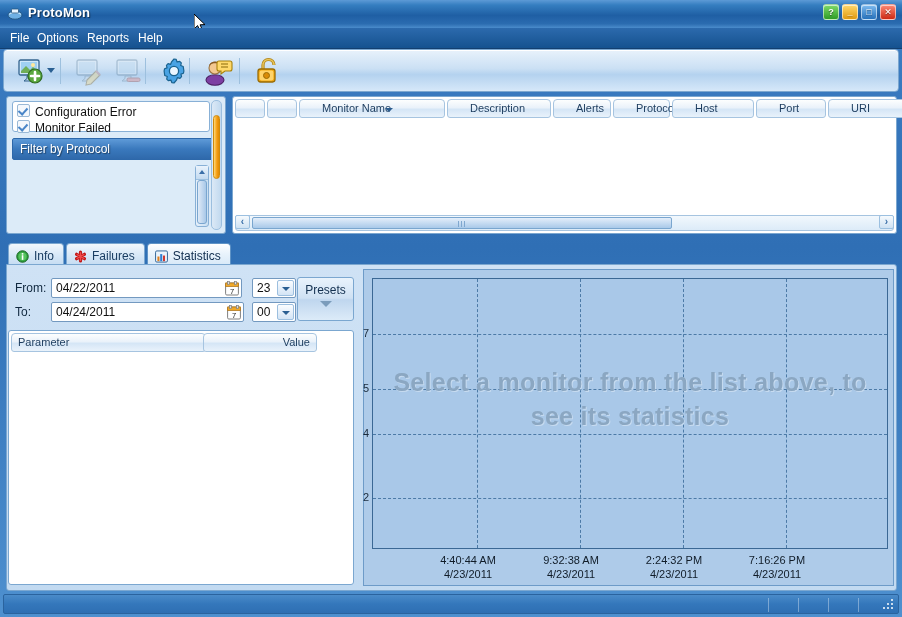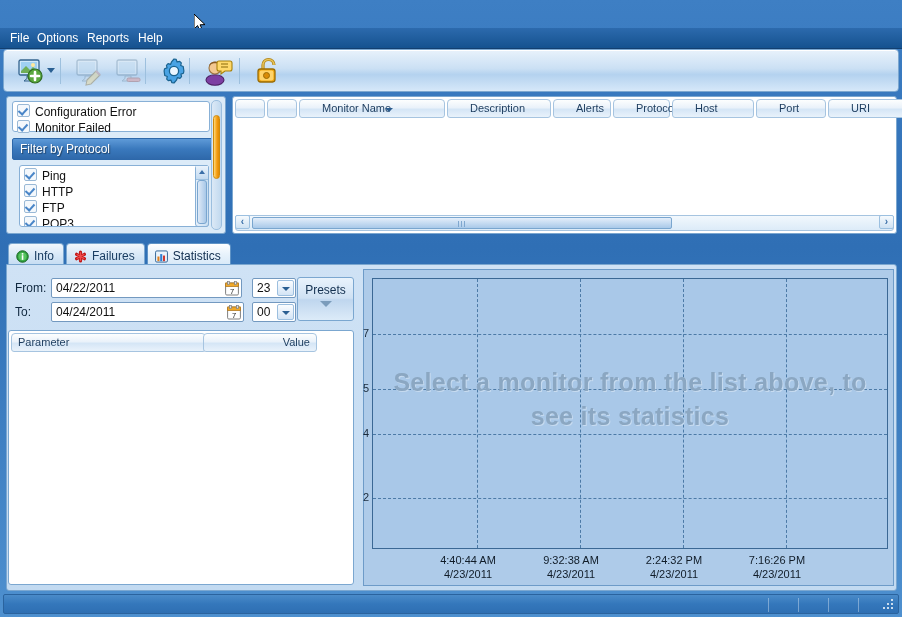--- a/index.html
+++ b/index.html
@@ -159,20 +159,42 @@
   .sbsep{position:absolute;top:3px;width:1px;height:14px;background:rgba(255,255,255,.35);}
   .grip{position:absolute;right:3px;bottom:2px;width:12px;height:12px;}
   .grip i{position:absolute;width:2px;height:2px;background:rgba(255,255,255,.75);}
   .cursor{position:absolute;left:194px;top:14px;width:13px;height:20px;}
 </style>
 </head>
 <body>
 
 <div class="win">
 
+  <div class="titlebar">
+    <svg class="title-ico" viewBox="0 0 16 16">
+      <ellipse cx="8" cy="9" rx="7" ry="4.2" fill="#6fb0e4" stroke="#24557f" stroke-width=".9"></ellipse>
+      <path d="M2 8.6c1.6-2.4 10.4-2.4 12 0" fill="none" stroke="#cfe8fb" stroke-width="1"></path>
+      <rect x="4.5" y="3" width="7" height="4" rx=".8" fill="#e8f4ff" stroke="#24557f" stroke-width=".8"></rect>
+    </svg>
+    <div class="title-txt">ProtoMon</div>
+    <div class="tbtns">
+      <div class="tbtn tb-help">
+          <span>?</span>
+        </div>
+      <div class="tbtn tb-min">
+          <span>_</span>
+        </div>
+      <div class="tbtn tb-max">
+          <span>□</span>
+        </div>
+      <div class="tbtn tb-close">
+          <span>✕</span>
+        </div>
+    </div>
+  </div>
 
   <svg class="cursor" viewBox="0 0 13 20">
     <polygon points="0,0 0,15 3.6,11.6 6.2,17.6 8.6,16.5 6.1,10.8 11,10.6" fill="#fff" stroke="#000" stroke-width="1"></polygon>
   </svg>
 
   <div class="menubar">
     <div class="mi" style="left:6px">File</div>
     <div class="mi" style="left:33px">Options</div>
     <div class="mi" style="left:83px">Reports</div>
     <div class="mi" style="left:134px">Help</div>
@@ -237,26 +259,20 @@
       <div class="crow">
         <span class="cbx"></span><span>Configuration Error</span>
       </div>
       <div class="crow">
         <span class="cbx"></span><span>Monitor Failed</span>
       </div>
     </div>
 
     <div class="grp-head">Filter by Protocol</div>
 
-    <div class="proto-list">
-      <div class="crow"><span class="cbx"></span><span>Ping</span></div>
-      <div class="crow"><span class="cbx"></span><span>HTTP</span></div>
-      <div class="crow"><span class="cbx"></span><span>FTP</span></div>
-      <div class="crow"><span class="cbx"></span><span>POP3</span></div>
-    </div>
 
     <div class="vsb" style="left:188px;top:68px;height:62px">
       <div class="sbtn-up">
         <span class="arw" style="top:4px;border-left:3px solid transparent;border-right:3px solid transparent;border-bottom:4px solid #3a6fa8"></span>
       </div>
       <div class="vsb-thumb" style="top:14px;height:44px"></div>
     </div>
   </div>
 
   <div class="orange-sb">

